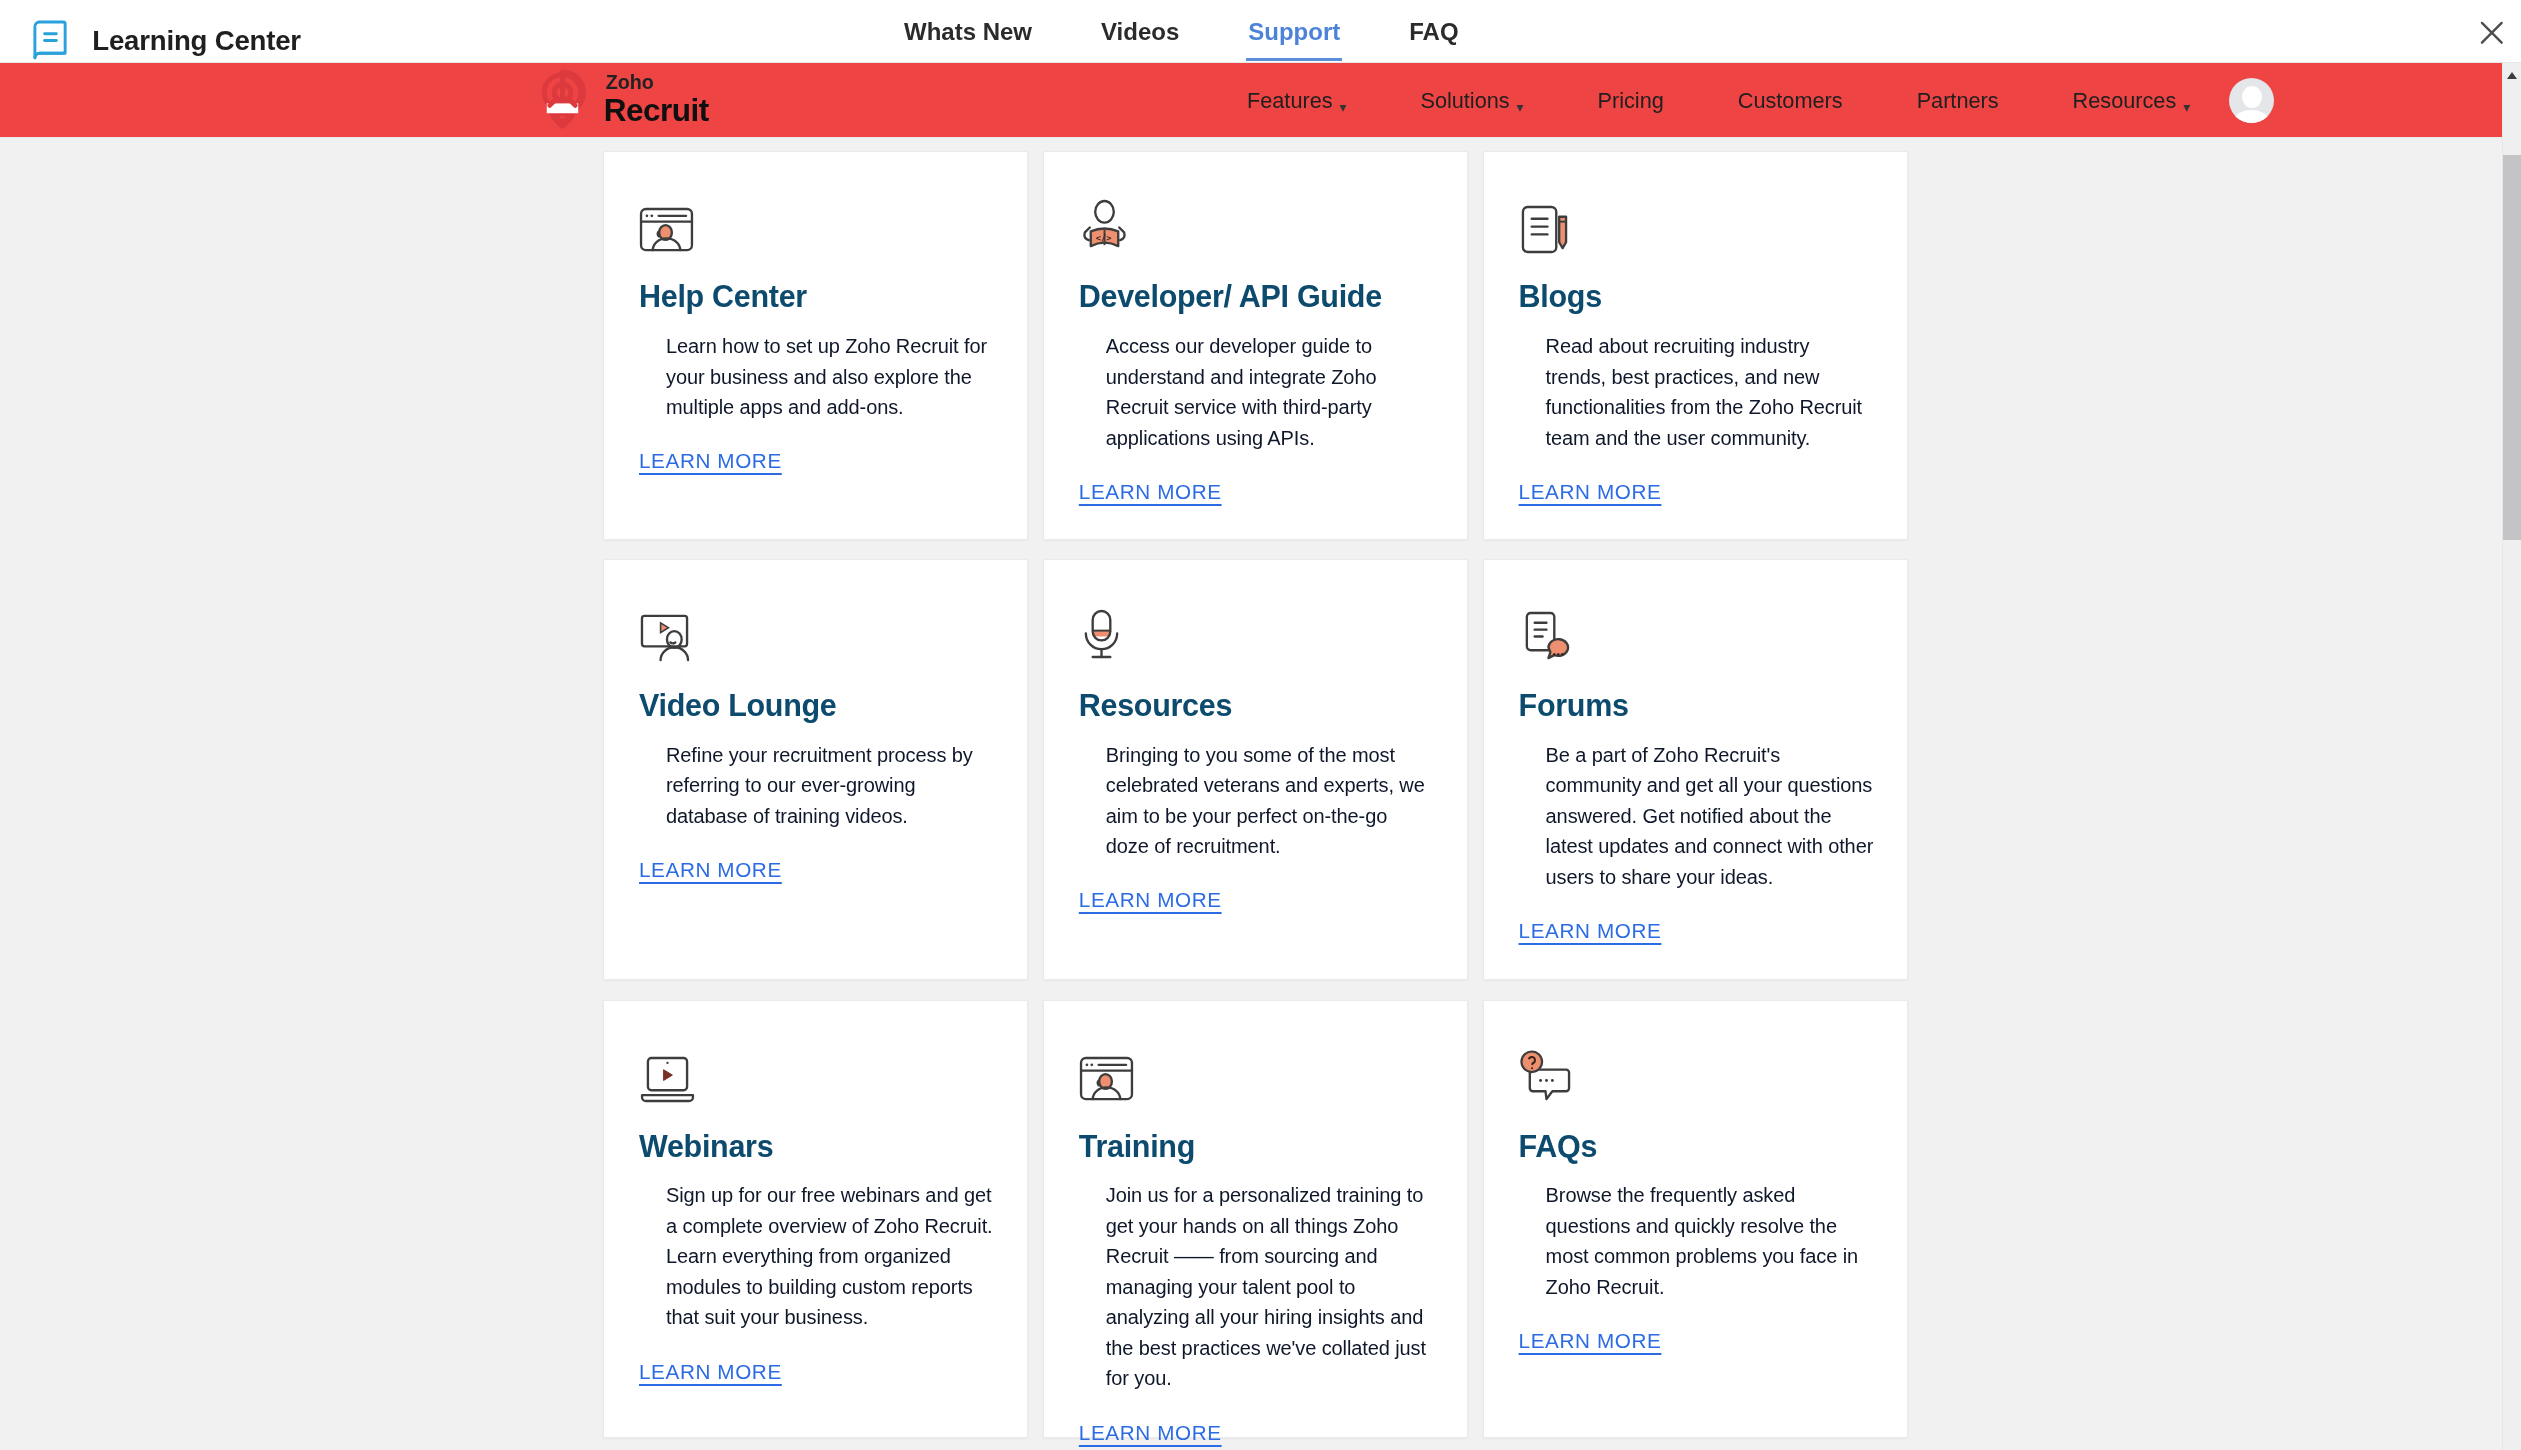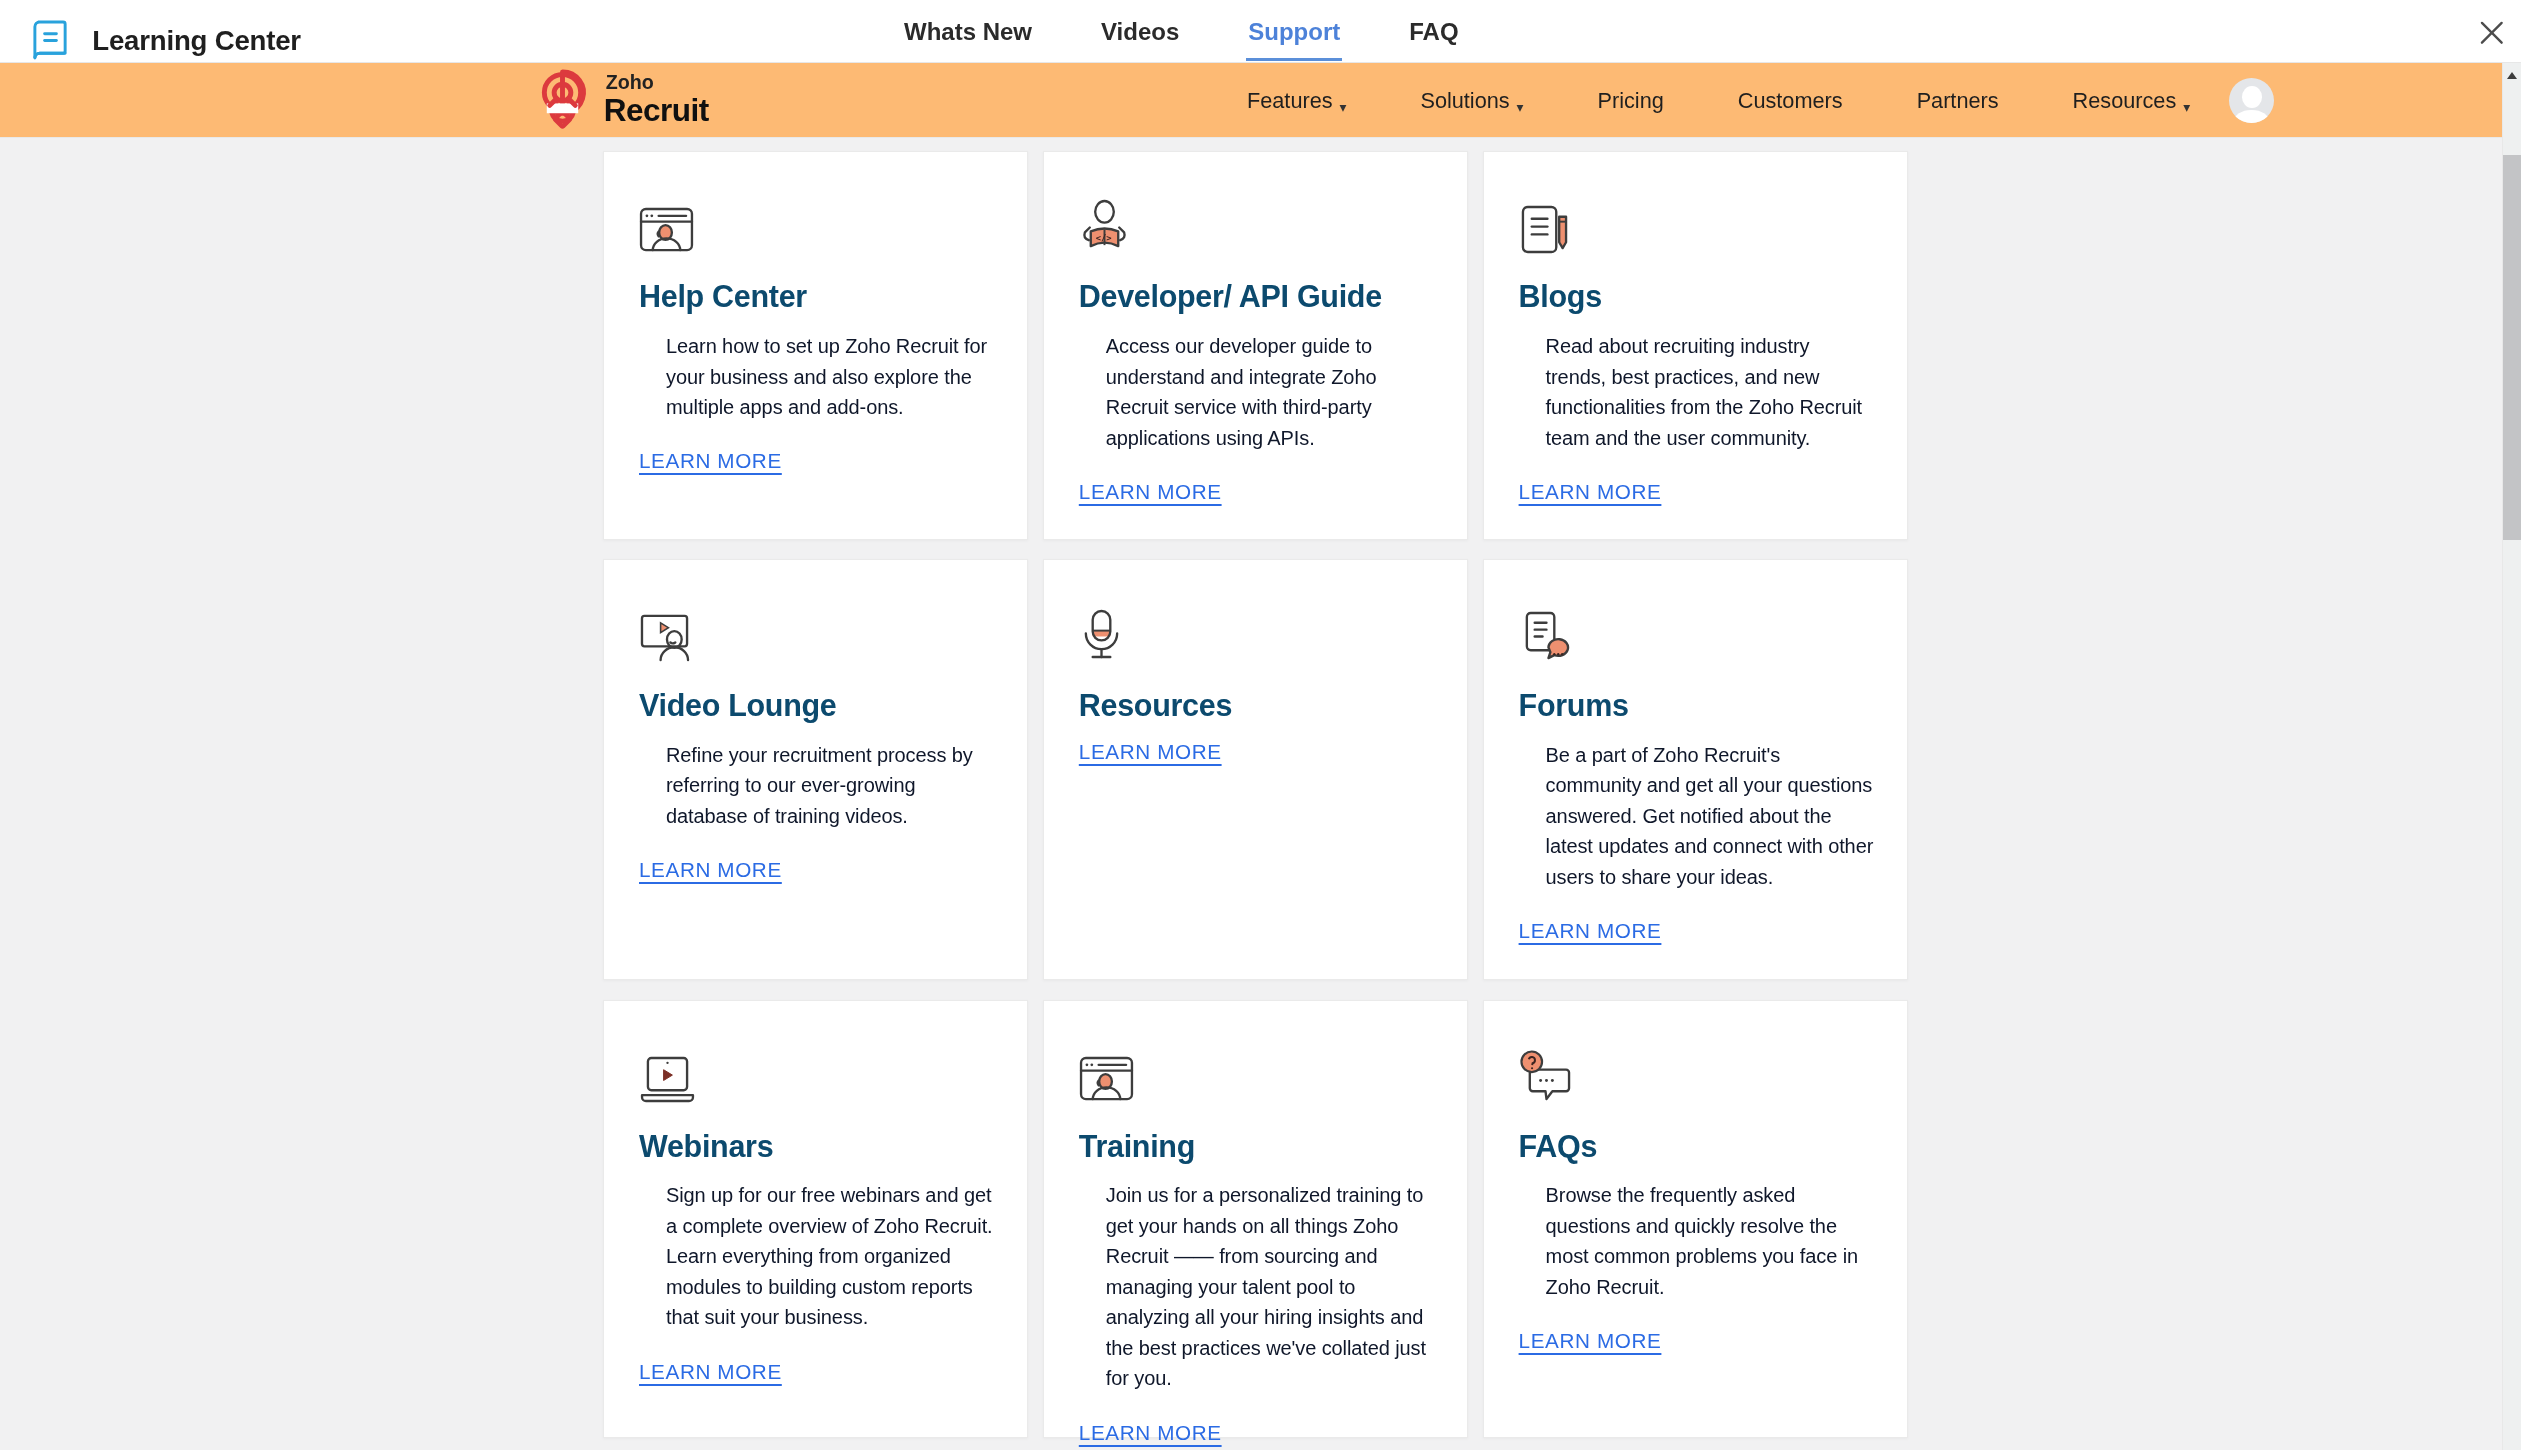--- a/index.html
+++ b/index.html
@@ -29,21 +29,21 @@
   }
   .top-nav-item.active { color:#4d82d9; border-bottom-color:#5b8fd9; }
 
   .close-btn {
     position:absolute; right:13.8px; top:15.8px; width:33px; height:33px;
     display:flex; align-items:center; justify-content:center; cursor:pointer;
   }
 
   
   .site-header {
-    position:relative; height:75px; background:#fdba74;
+    position:relative; height:75px; background:#ef4444;
     border-bottom:1px solid #e9e9e9; z-index:4;
     display:flex; align-items:center; padding-left:535px;
   }
   .brand { display:flex; align-items:center; gap:13.8px; cursor:pointer; }
   .brand-text { display:flex; flex-direction:column; line-height:1; }
   .brand-company { font-size:19.7px; font-weight:700; color:#222; margin-bottom:2px; margin-left:2px; }
   .brand-product { font-size:31.5px; font-weight:700; color:#101010; letter-spacing:-0.5px; }
 
   .site-nav { position:absolute; left:1218px; top:0; height:75px; display:flex; align-items:center; gap:45px; }
   .site-nav-item { font-size:21.7px; color:#1f1f1f; cursor:pointer; display:flex; align-items:flex-end; gap:6.9px; white-space:nowrap;margin-left:29px; }
@@ -253,20 +253,21 @@
         <svg width="45" height="53" viewBox="0 0 46 54">
           <path d="M14 22 v6 h18 v-6 z" fill="#ee9070"></path>
           <rect x="14" y="2" width="18" height="30" rx="9" class="ic"></rect>
           <path d="M14 22 h18" stroke="#3d3d3d" stroke-width="2"></path>
           <path d="M7 25 a16 16 0 0 0 32 0" class="ic"></path>
           <line x1="23" y1="41" x2="23" y2="49" class="ic"></line>
           <line x1="14" y1="49" x2="32" y2="49" class="ic"></line>
         </svg>
       </div>
       <h3 class="card-title">Resources</h3>
+      <p class="card-desc">Bringing to you some of the most celebrated veterans and experts, we aim to be your perfect on-the-go doze of recruitment.</p>
       <a class="card-link">LEARN MORE</a>
     </article>
 
     <article class="card">
       <div class="card-icon">
         <svg width="51" height="51" viewBox="0 0 52 52">
           <rect x="8" y="2" width="28" height="38" rx="4" class="ic"></rect>
           <line x1="16" y1="12" x2="28" y2="12" class="ic"></line>
           <line x1="16" y1="19" x2="28" y2="19" class="ic"></line>
           <line x1="16" y1="26" x2="24" y2="26" class="ic"></line>

